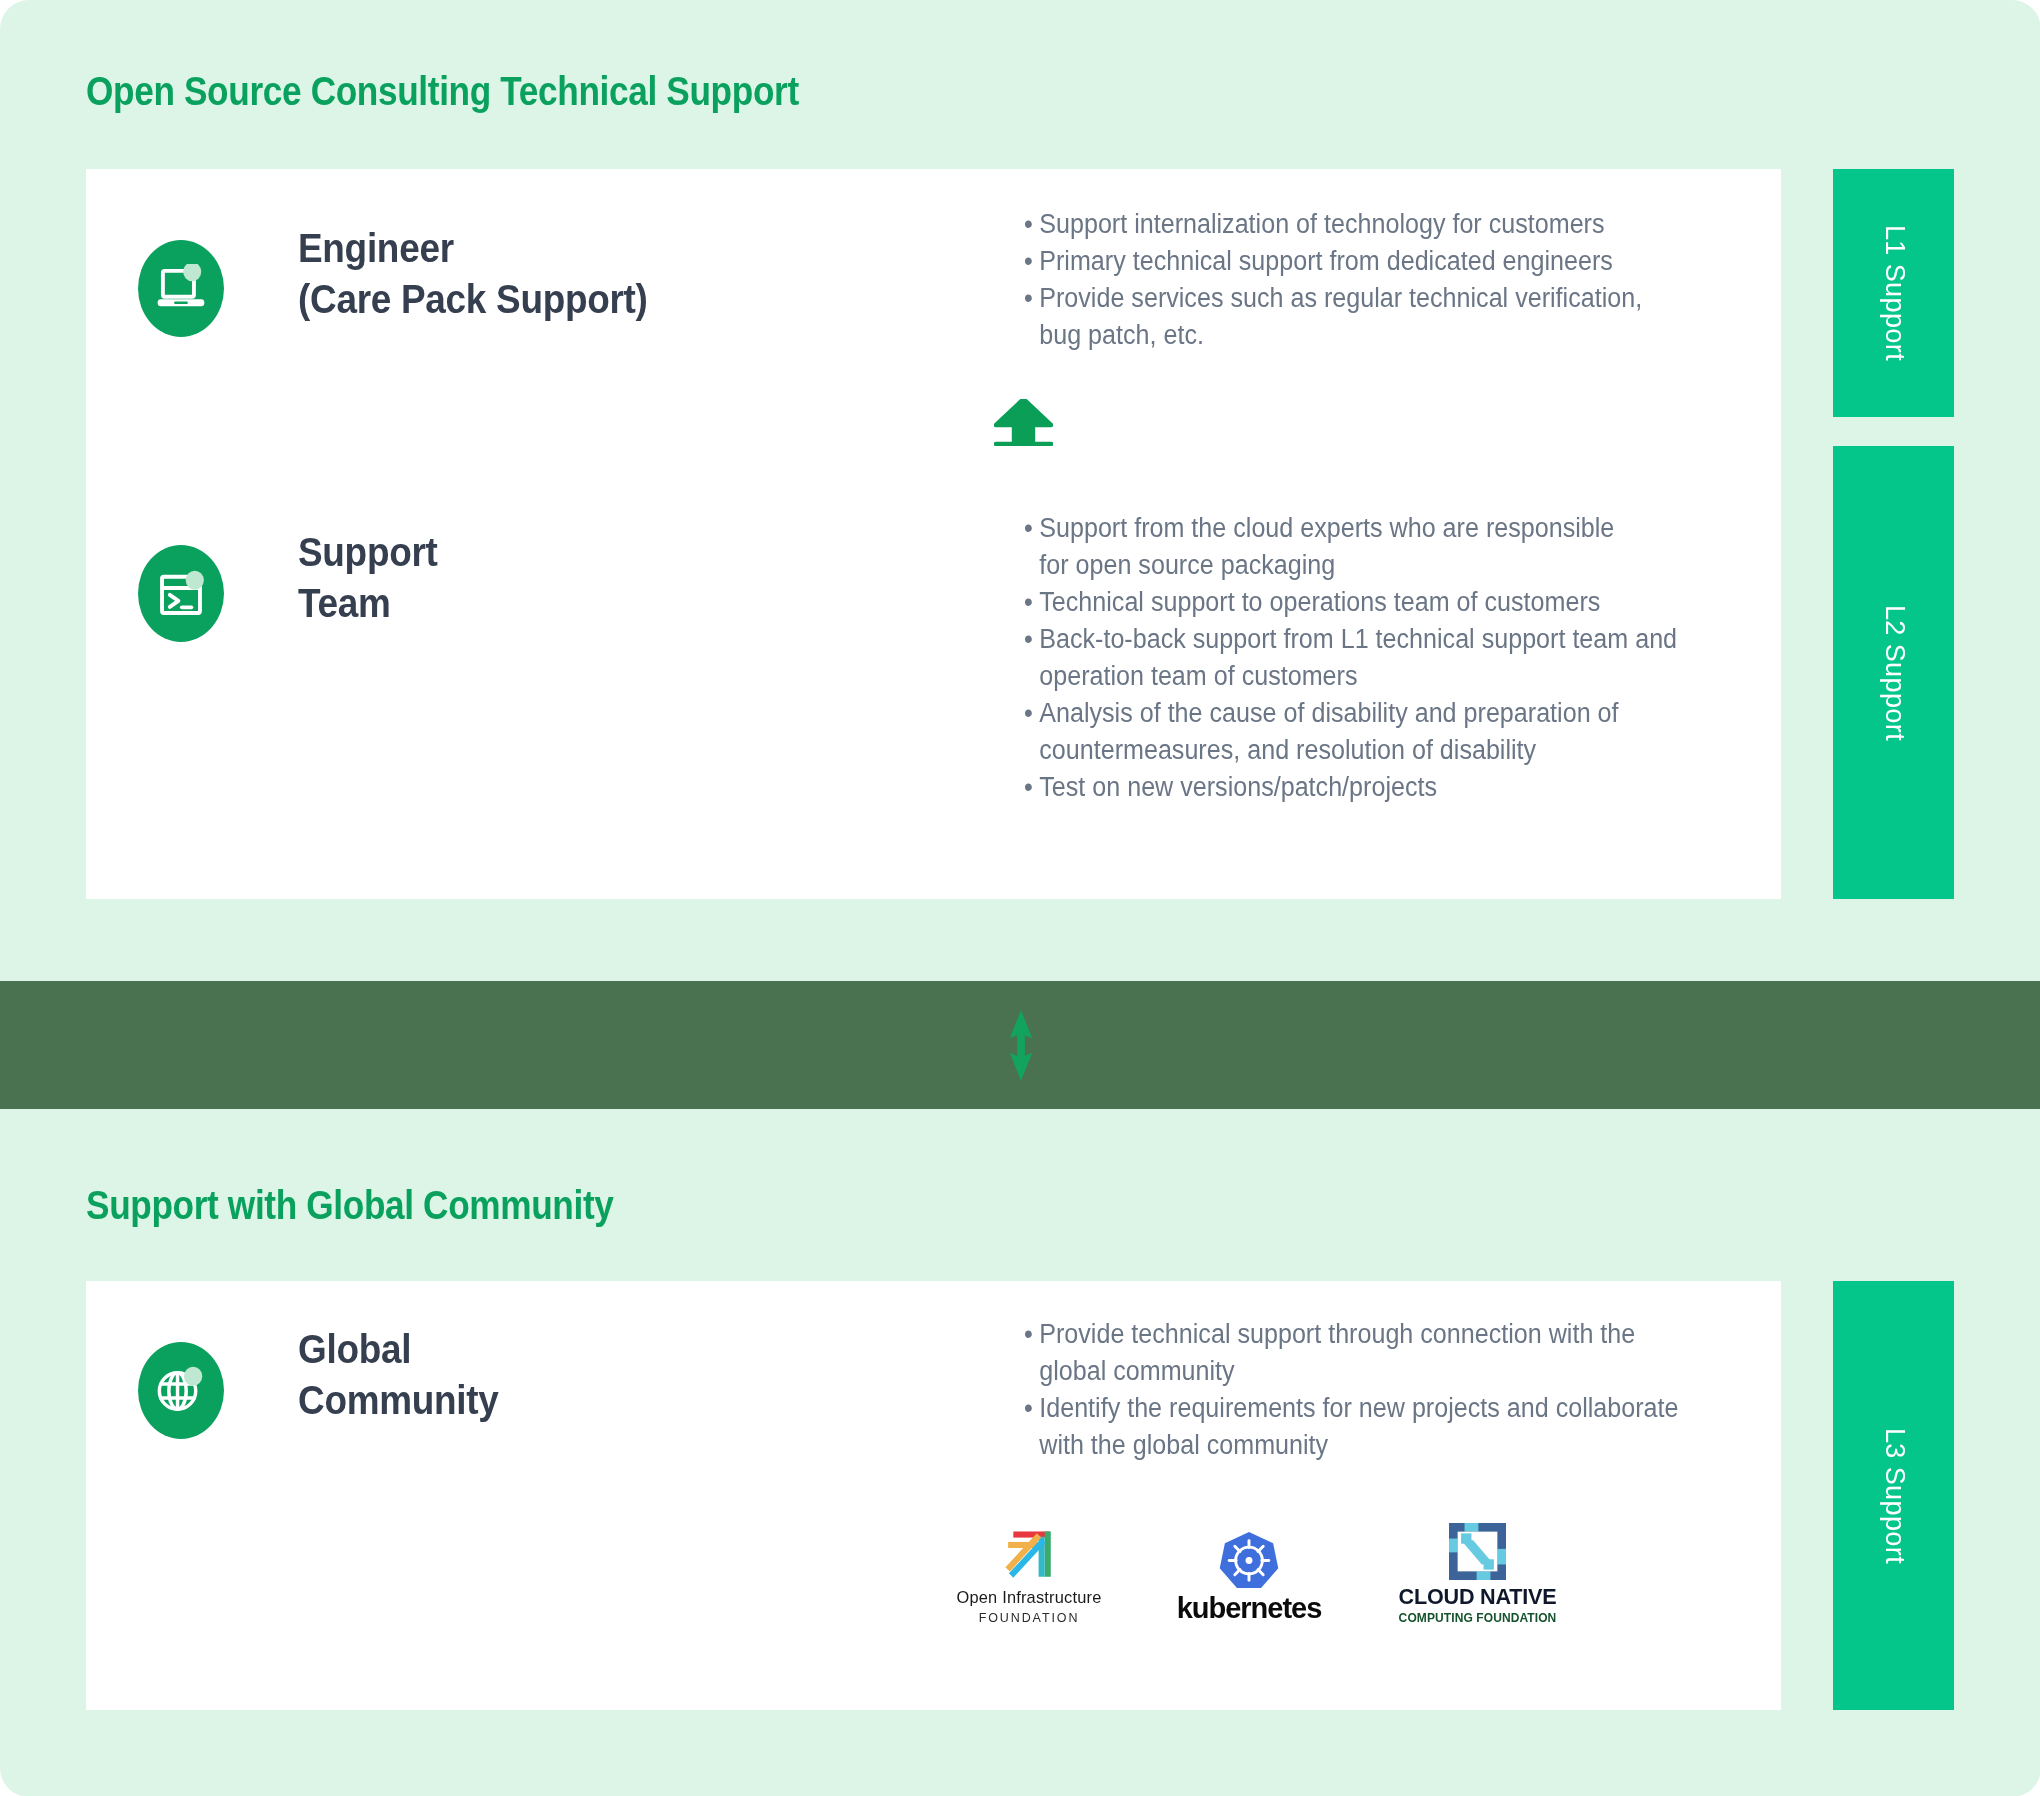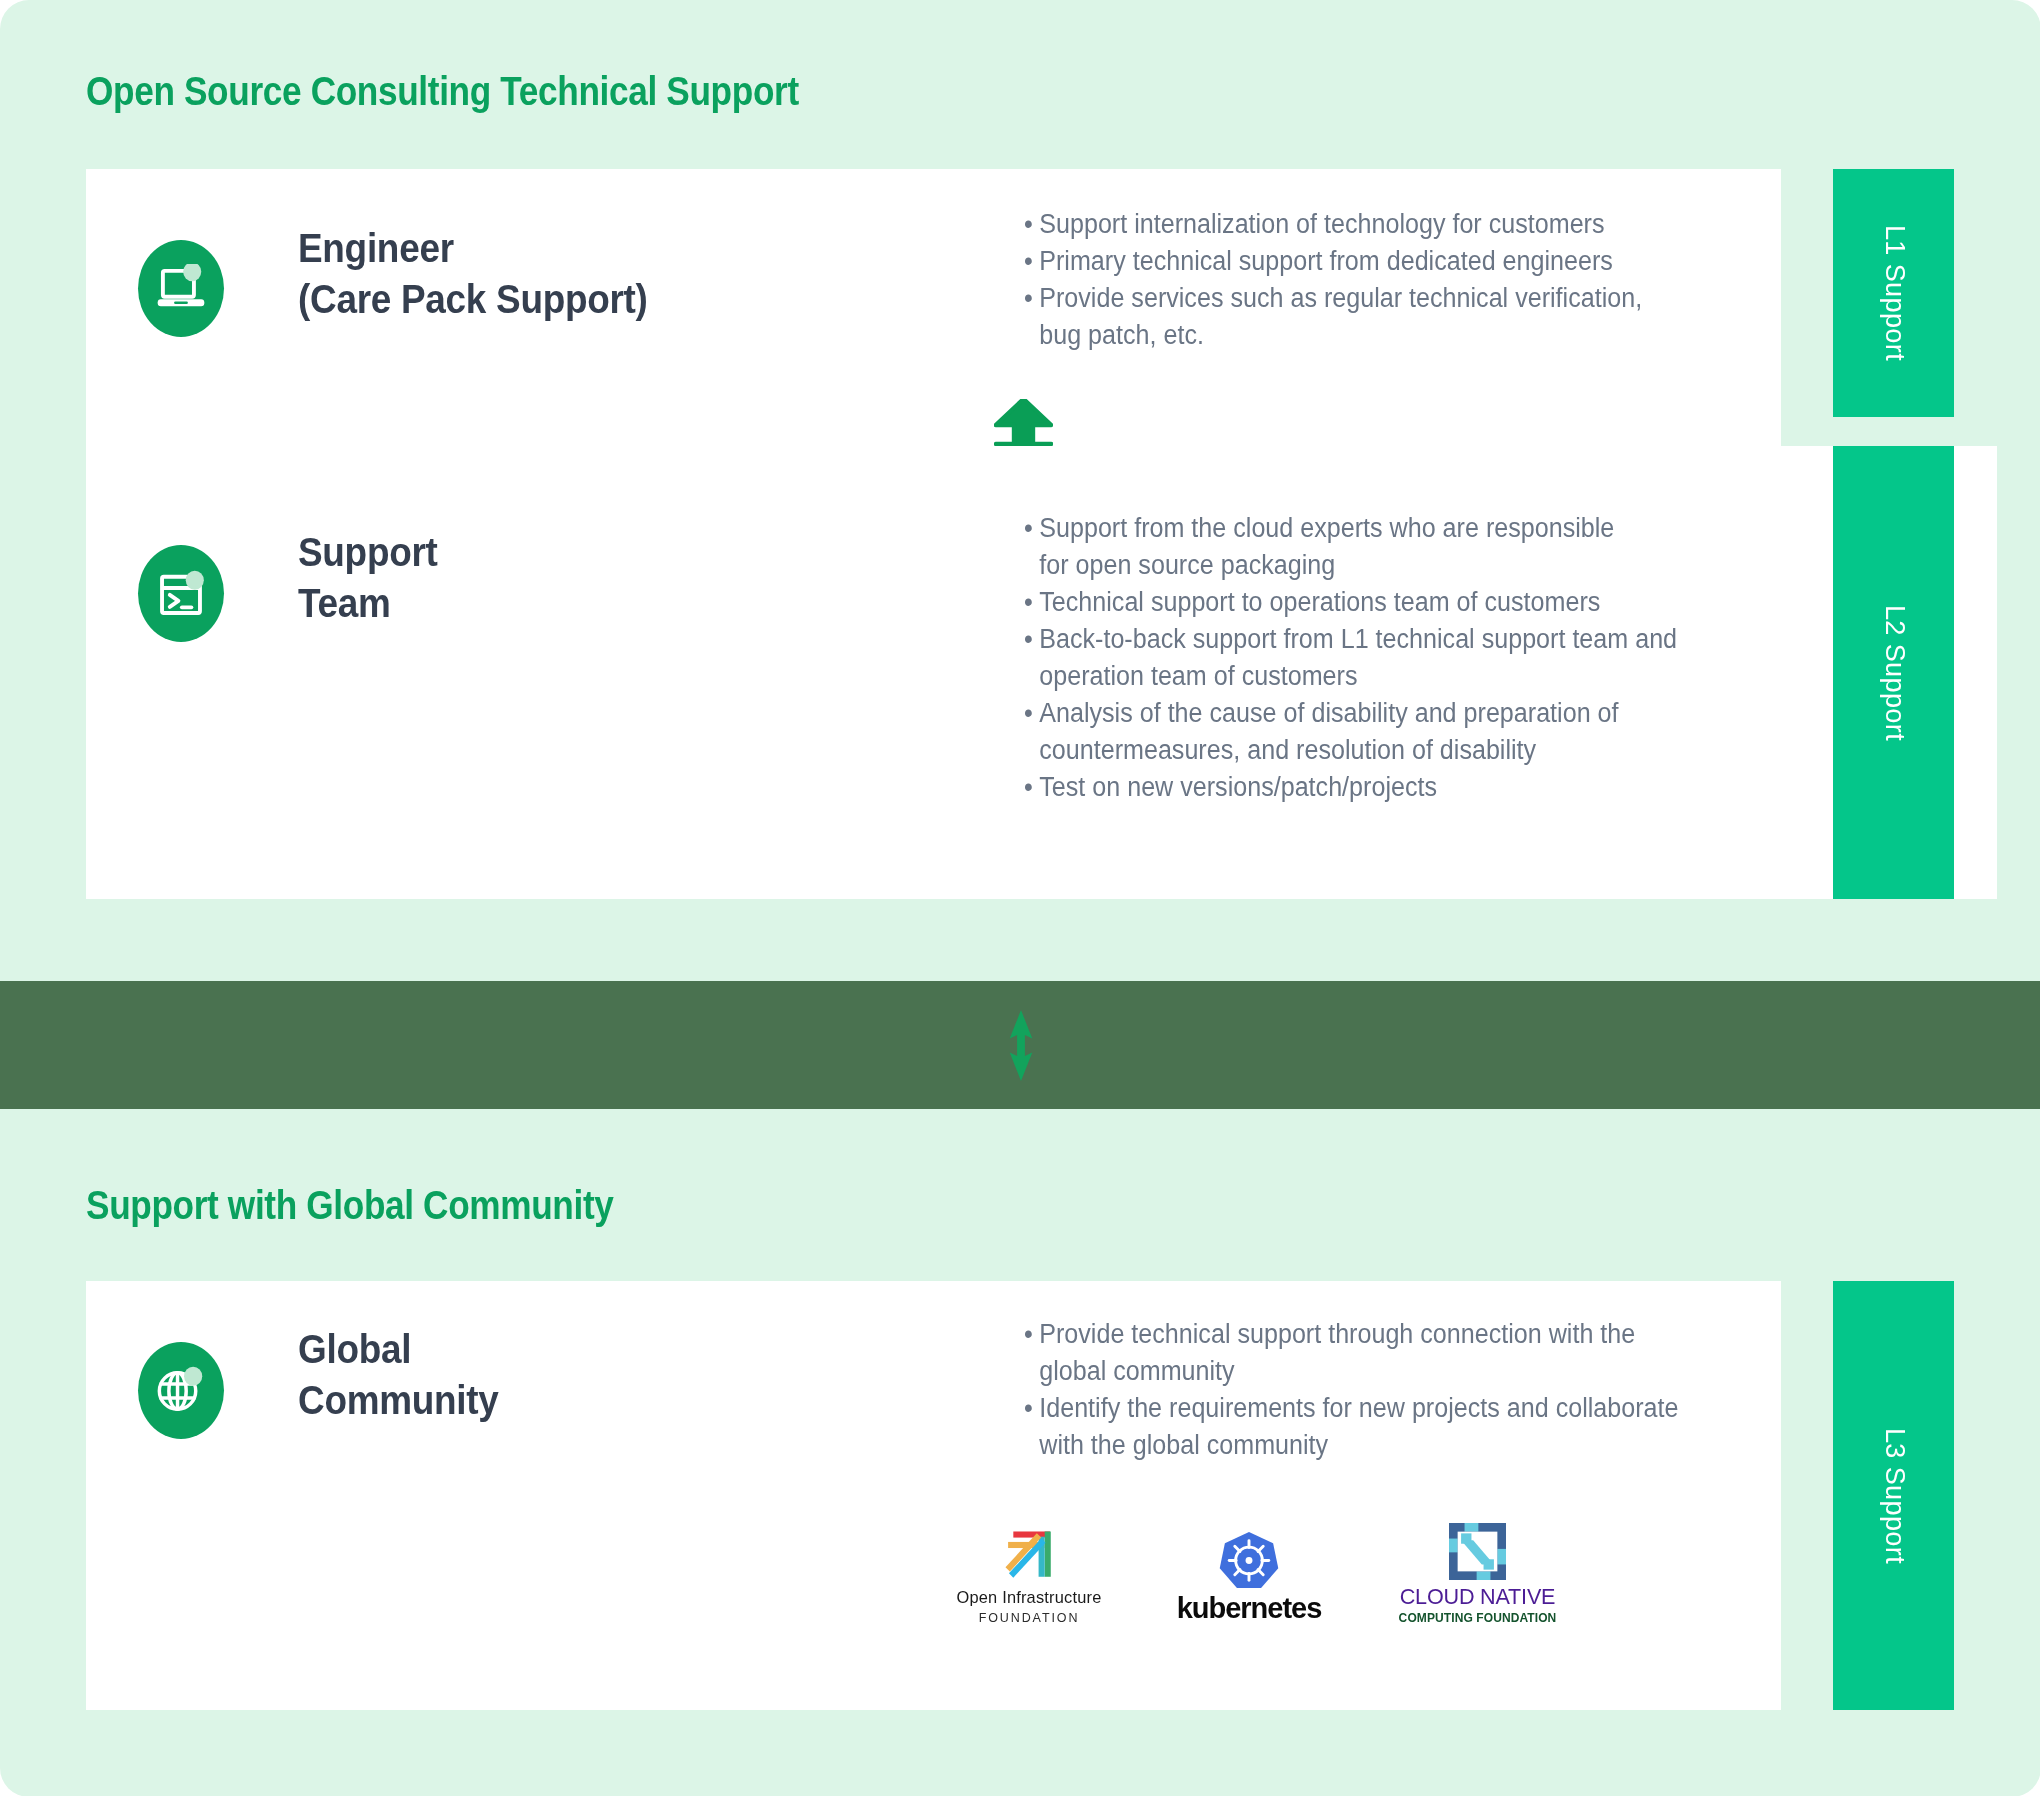--- a/index.html
+++ b/index.html
@@ -109,21 +109,21 @@
   }
   .logo-cap {
     font-family: "Liberation Sans", sans-serif;
     color: #1a1a1a;
   }
   .oif-cap1 { font-size: 16.4px; letter-spacing: 0.2px; margin-top: 6px; }
   .oif-cap2 { font-size: 12.5px; letter-spacing: 1.9px; margin-top: 4.3px; color:#2b2b2b; }
   .os-cap { font-size: 38px; letter-spacing: -1.4px; color: #3c3c3b; margin-top: 3.5px; font-weight: 500;}
   .os-cap sup { font-size: 13px; vertical-align: baseline; }
   .k8s-cap { font-size: 29px; font-weight: bold; letter-spacing: -1px; color: #0b0b0b; margin-top: 1.7px; }
-  .cncf-cap1 { font-size: 21.6px; font-weight: normal; letter-spacing: -0.2px; color: #4c1d95; margin-top: 4.3px; }
+  .cncf-cap1 { font-size: 21.6px; font-weight: bold; letter-spacing: -0.2px; color: #0f172a; margin-top: 4.3px; }
   .cncf-cap2 { font-size: 12px; font-weight: bold; letter-spacing: 0.1px; color: #14532d; margin-top: 0.9px; }
 </style>
 </head>
 <body>
 
 <div id="page">
 
   <div class="band-light" style="top:0; height:981px;"></div>
 
   <div class="band-dark"></div>
@@ -159,21 +159,21 @@
   <div class="sidebar" style="left:1833px; top:169px; width:121px; height:248px;">
     <span class="sidebar-label">L1 Support</span>
   </div>
 
   <div class="arrow" style="left:994px; top:399px;">
     <svg width="59" height="71" viewBox="0 0 68 82" aria-hidden="true">
       <path d="M34 0 L66 30 L45 30 L45 52 L66 52 L34 82 L2 52 L23 52 L23 30 L2 30 Z" fill="#0a9e56" stroke="#0a9e56" stroke-width="5" stroke-linejoin="round"></path>
     </svg>
   </div>
 
-  <div class="card" style="left:86px; top:446px; width:1911px; height:453px;">
+  <div class="card" style="left:86px; top:446px; width:1695px; height:453px;">
 
     <div class="icon-circle" style="left:52px; top:99px;">
       <svg width="52" height="50" viewBox="0 0 60 58" aria-hidden="true">
         <rect x="8" y="9" width="44" height="42" rx="2" fill="none" stroke="#ffffff" stroke-width="4.5"></rect>
         <line x1="8" y1="22" x2="52" y2="22" stroke="#ffffff" stroke-width="4.5"></line>
         <polyline points="17,30 27,37 17,44" fill="none" stroke="#ffffff" stroke-width="4.5" stroke-linecap="round" stroke-linejoin="round"></polyline>
         <line x1="31" y1="44.5" x2="42" y2="44.5" stroke="#ffffff" stroke-width="4.5" stroke-linecap="round"></line>
         <ellipse cx="46" cy="13" rx="10.5" ry="11" fill="#bfe8d2"></ellipse>
       </svg>
     </div>

